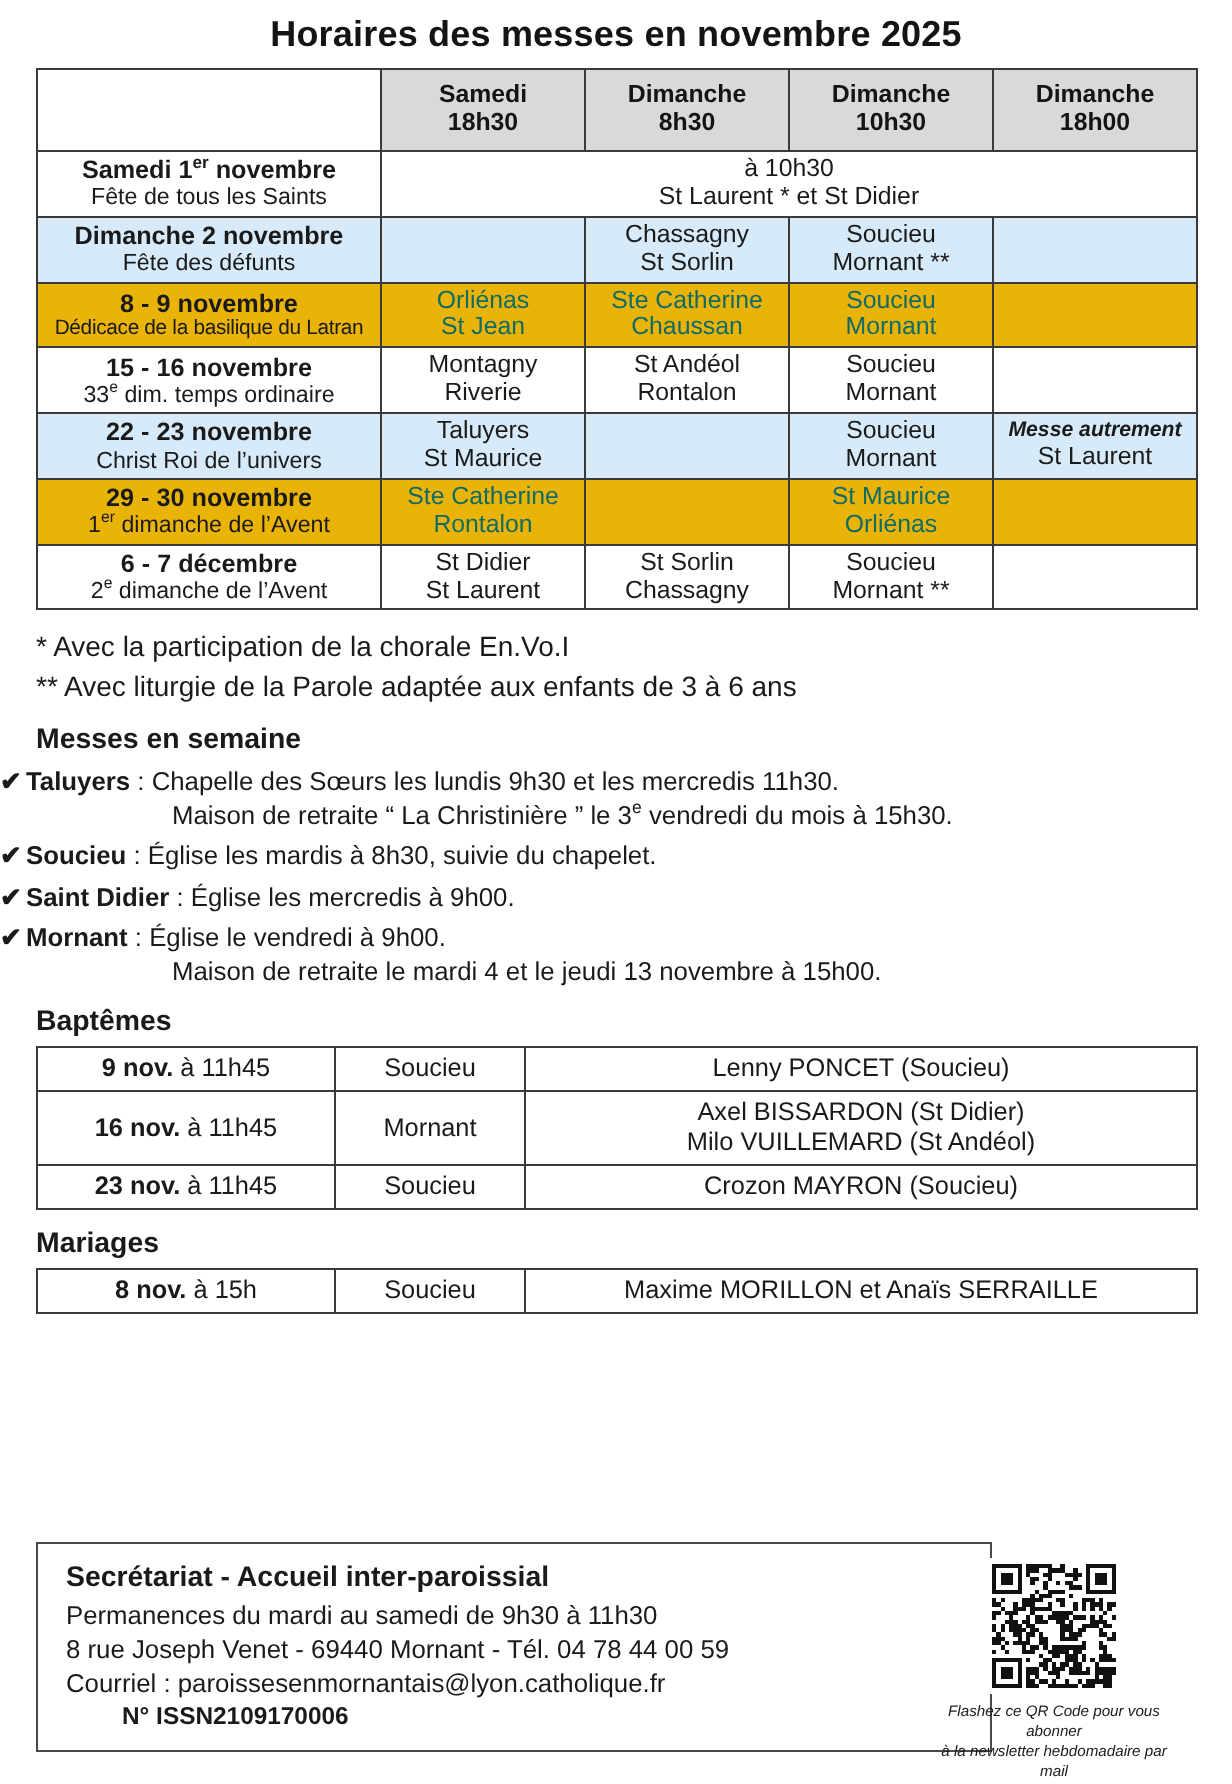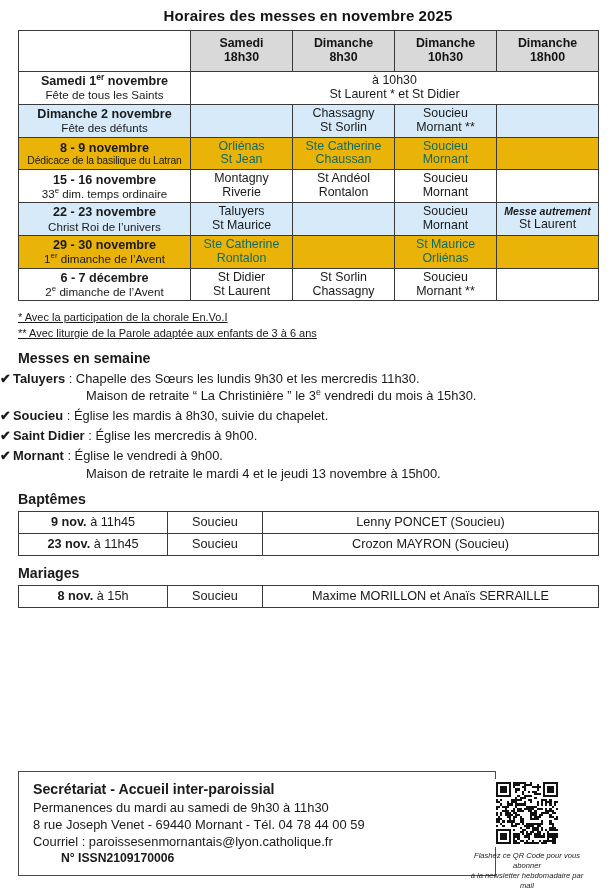--- a/index.html
+++ b/index.html
@@ -9,21 +9,21 @@
     font-family:"Liberation Sans",sans-serif;
     color:#1a1a1a;
     overflow:hidden;
     position:relative;
   }
   .page{position:relative;width:616px;height:892px;}
 
   
   .doc-title{
     text-align:center;
-    font-size:15px;
+    font-size:18px;
     font-weight:bold;
     letter-spacing:.1px;
     padding:7px 0 6px 0;
     color:#141414;
   }
 
   
   .sched-wrap{padding:0 18px;}
   table.sched{
     border-collapse:collapse;
@@ -64,21 +64,21 @@
   .r-blue{background:#d6eaf9;}
   .r-yellow{background:#eab308;}
 
   .teal{color:#106b63;}
   .cell-txt{display:block;}
   .mautrement{font-style:italic;font-weight:bold;font-size:10.6px;display:block;}
 
   td.merged{font-size:12.8px;line-height:1.2;}
 
   
-  .notes{padding:9px 18px 0 18px;font-size:11px;line-height:1.38;text-decoration:underline;}
+  .notes{padding:9px 18px 0 18px;font-size:14px;line-height:1.38;}
   .notes div{white-space:nowrap;}
 
   
   h2.sect{
     margin:9px 0 4px 0;
     padding:0 18px;
     font-size:14.2px;
     font-weight:bold;
   }
   .week{padding:0 0;font-size:12.9px;line-height:1.33;}
@@ -315,20 +315,28 @@
           <col class="m0">
           <col class="m1">
           <col class="m2">
         </colgroup>
       <tbody>
           <tr>
             <td><span class="d-bold">9 nov.</span> à 11h45</td>
             <td>Soucieu</td>
             <td>
               <span class="cell-txt">Lenny PONCET (Soucieu)</span>
+            </td>
+          </tr>
+          <tr>
+            <td><span class="d-bold">16 nov.</span> à 11h45</td>
+            <td>Mornant</td>
+            <td>
+              <span class="cell-txt">Axel BISSARDON (St Didier)</span>
+              <span class="cell-txt">Milo VUILLEMARD (St Andéol)</span>
             </td>
           </tr>
           <tr>
             <td><span class="d-bold">23 nov.</span> à 11h45</td>
             <td>Soucieu</td>
             <td>
               <span class="cell-txt">Crozon MAYRON (Soucieu)</span>
             </td>
           </tr>
         </tbody>

